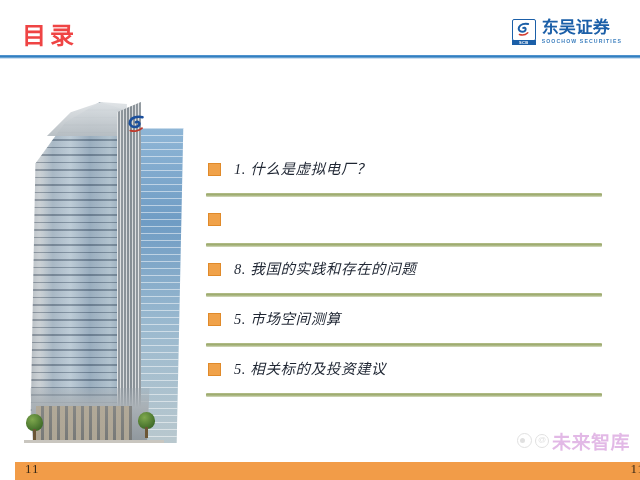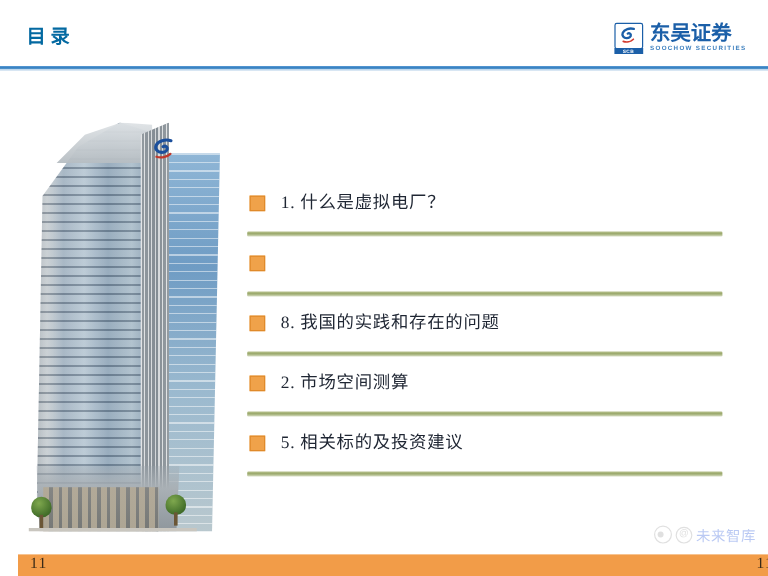--- a/index.html
+++ b/index.html
@@ -29,24 +29,24 @@
     left: 0;
     top: 0;
     width: 640px;
     height: 57px;
   }
   .slide-title {
     position: absolute;
     left: 22px;
     top: 24px;
     font-family: "Liberation Serif", "DejaVu Serif", serif;
-    font-size: 16px;
+    font-size: 24px;
     font-weight: bold;
     letter-spacing: 4px;
-    color: #0369a1;
+    color: #ef4444;
     line-height: 1;
     white-space: nowrap;
   }
   .header-rule {
     position: absolute;
     left: 0;
     top: 55px;
     width: 640px;
     height: 3px;
     background: linear-gradient(to bottom, #5b9bd5 0%, #2f7cbd 55%, #8ab8e0 100%);
@@ -247,20 +247,21 @@
     height: 3px;
     background: #c9c6bf;
   }
 
   
   .agenda {
     position: absolute;
     left: 206px;
     top: 152px;
     width: 398px;
+    font-style: italic;
   }
   .agenda-item {
     position: relative;
     height: 50px;
   }
   .agenda-row {
     display: flex;
     align-items: center;
     height: 35px;
     padding-left: 2px;
@@ -323,23 +324,23 @@
     border-radius: 50%;
     border: 1.3px solid #9a9a9a;
     font-family: "Liberation Sans", sans-serif;
     font-size: 8px;
     line-height: 10px;
     text-align: center;
     color: #9a9a9a;
   }
   .wm-text {
     font-family: "Liberation Sans", "DejaVu Sans", sans-serif;
-    font-size: 12px;
-    font-weight: normal;
-    color: #1d4ed8;
+    font-size: 19px;
+    font-weight: bold;
+    color: #a21caf;
     letter-spacing: .5px;
     white-space: nowrap;
   }
 
   
   .footer-bar {
     position: absolute;
     left: 0;
     bottom: 0;
     width: 640px;
@@ -430,21 +431,21 @@
       <div class="agenda-row">
         <span class="bullet"></span>
         <span class="agenda-label">8. 我国的实践和存在的问题</span>
       </div>
       <div class="divider"></div>
     </div>
 
     <div class="agenda-item">
       <div class="agenda-row">
         <span class="bullet"></span>
-        <span class="agenda-label">2. 市场空间测算</span>
+        <span class="agenda-label">5. 市场空间测算</span>
       </div>
       <div class="divider"></div>
     </div>
 
     <div class="agenda-item">
       <div class="agenda-row">
         <span class="bullet"></span>
         <span class="agenda-label">5. 相关标的及投资建议</span>
       </div>
       <div class="divider"></div>

